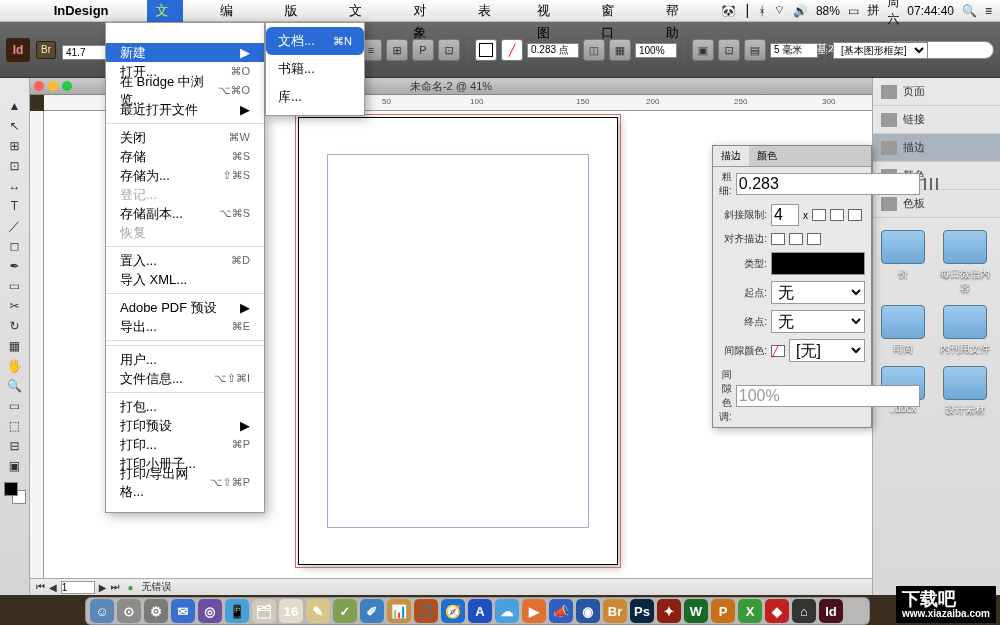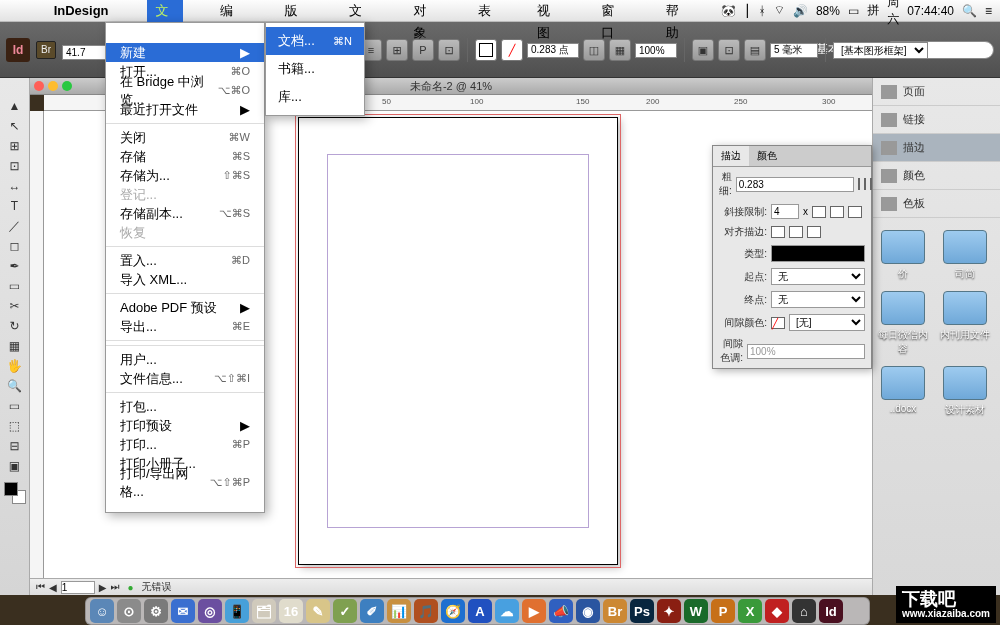--- a/index.html
+++ b/index.html
@@ -30,21 +30,21 @@
 
 .dropdown { position:absolute; top:22px; left:105px; width:160px; background:#fff; border:1px solid #999; box-shadow:3px 3px 10px rgba(0,0,0,.3); font-size:13px; padding:20px 0; z-index:100; }
 .dropdown .drow { display:flex; align-items:center; padding:2px 14px; height:19px; }
 .dropdown .drow.hl { background:#2a6cd6; color:#fff; }
 .dropdown .drow.dis { color:#aaa; }
 .dropdown .drow .sc { margin-left:auto; font-size:11px; color:#666; }
 .dropdown .drow .arr { margin-left:auto; }
 .dropdown hr { border:none;border-top:1px solid #ddd;margin:4px 0; }
 
 .submenu { position:absolute; top:22px; left:265px; width:100px; background:#fff; border:1px solid #999; box-shadow:3px 3px 10px rgba(0,0,0,.3); font-size:13px; padding:4px 0; z-index:101; }
-.submenu .srow { display:flex;padding:14px 12px;height:19px;align-items:center; }
+.submenu .srow { display:flex;padding:14px 12px;height:19px;align-items:center;border-radius:6px; }
 .submenu .srow.hl { background:#2a6cd6;color:#fff; }
 .submenu .srow .sc { margin-left:auto;font-size:11px; }
 
 .doctab { position:absolute; top:78px; left:30px; right:128px; height:17px; background:linear-gradient(#ccc,#aaa); border-bottom:1px solid #888; display:flex;align-items:center;justify-content:center;font-size:11px;color:#333; }
 .doctab .tl { position:absolute;left:4px;display:flex;gap:4px; }
 .doctab .tl span { width:10px;height:10px;border-radius:50%; }
 
 .ruler-h { position:absolute; top:95px; left:44px; right:128px; height:16px; background:#f5f5f5; border-bottom:1px solid #999; overflow:hidden;font-size:8px;color:#555; }
 .ruler-h .ticks { position:relative;height:100%; }
 .ruler-v { position:absolute; top:111px; left:30px; width:14px; bottom:47px; background:#f5f5f5;border-right:1px solid #999; }
@@ -68,21 +68,21 @@
 .desktop-folders { position:absolute; top:230px; right:2px; width:122px; display:flex; flex-wrap:wrap; gap:10px 8px; }
 .desktop-folders .f { width:54px;text-align:center;font-size:10px;color:#fff;text-shadow:0 1px 2px #000; }
 .desktop-folders .f .ficon { width:44px;height:34px;margin:0 auto 3px;background:linear-gradient(#9ecbef,#6fa8d8);border-radius:4px;border:1px solid #578; }
 
 .strokepanel { position:absolute; top:145px; left:712px; width:160px; background:#e8e8e8;border:1px solid #888;box-shadow:2px 2px 8px rgba(0,0,0,.3);font-size:10px;z-index:50; }
 .strokepanel .tabs { display:flex;background:#ccc;border-bottom:1px solid #999; }
 .strokepanel .tabs .t { padding:3px 8px;font-size:10px; }
 .strokepanel .tabs .t.a { background:#e8e8e8; }
 .strokepanel .prow { display:flex;align-items:center;padding:3px 6px;gap:4px; }
 .strokepanel .prow label { width:48px;text-align:right;color:#333; }
-.strokepanel input,.strokepanel select { font-size:10px;border:1px solid #999;padding:1px 2px;background:#fff;flex:1; }
+.strokepanel input,.strokepanel select { font-size:16px;border:1px solid #999;padding:1px 2px;background:#fff;flex:1; }
 .strokepanel .sw { width:14px;height:12px;border:1px solid #666;background:#fff;display:inline-block; }
 
 .statusbar { position:absolute; left:30px; right:128px; bottom:30px; height:17px; background:linear-gradient(#eee,#ddd);border-top:1px solid #aaa;display:flex;align-items:center;font-size:10px;padding:0 6px;gap:8px;color:#333; }
 .statusbar .pg { display:flex;align-items:center;gap:4px; }
 
 .dock { position:absolute; bottom:0; left:0; right:0; height:30px; display:flex;align-items:flex-end;justify-content:flex-start;padding:0 6px 2px 90px;gap:3px; }
 .dock::before { content:"";position:absolute;bottom:0;left:85px;right:130px;height:26px;background:rgba(230,230,235,.75);border-radius:6px;border:1px solid rgba(0,0,0,.2); }
 .dock .dicon { width:24px;height:24px;border-radius:5px;position:relative;z-index:1;display:flex;align-items:center;justify-content:center;font-size:13px;font-weight:bold;color:#fff; }
 
 .watermark { position:absolute; right:4px; bottom:2px; z-index:200; background:#000;color:#fff;font-size:10px;padding:4px 6px;font-weight:bold; }
@@ -331,22 +331,22 @@
       <span>颜色</span>
     </div>
     <div class="ritem">
       <span class="ico"></span>
       <span>色板</span>
     </div>
   </div>
 
 <div class="desktop-folders" id="dfolders">
     <div class="f"><div class="ficon"></div>价</div>
+    <div class="f"><div class="ficon"></div>每日微信内容</div>
     <div class="f"><div class="ficon"></div>司简</div>
-    <div class="f"><div class="ficon"></div>每日微信内容</div>
     <div class="f"><div class="ficon"></div>内刊用文件</div>
     <div class="f"><div class="ficon"></div>..docx</div>
     <div class="f"><div class="ficon"></div>设计素材</div>
   </div>
 
 <div class="strokepanel">
   <div class="tabs">
     <div class="t a">描边</div>
     <div class="t">颜色</div>
   </div>

